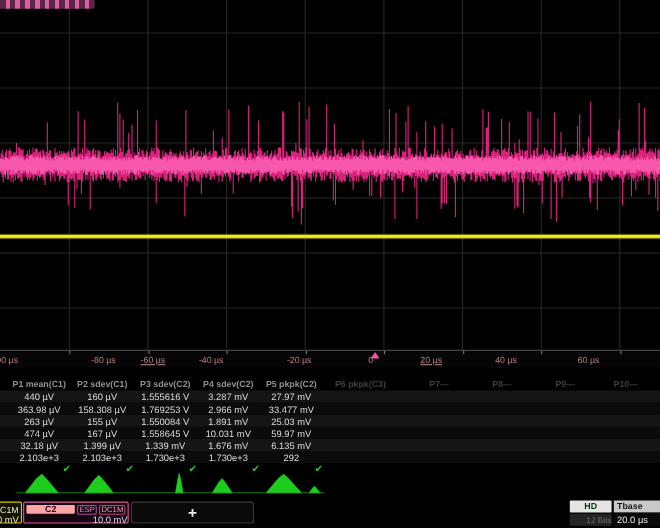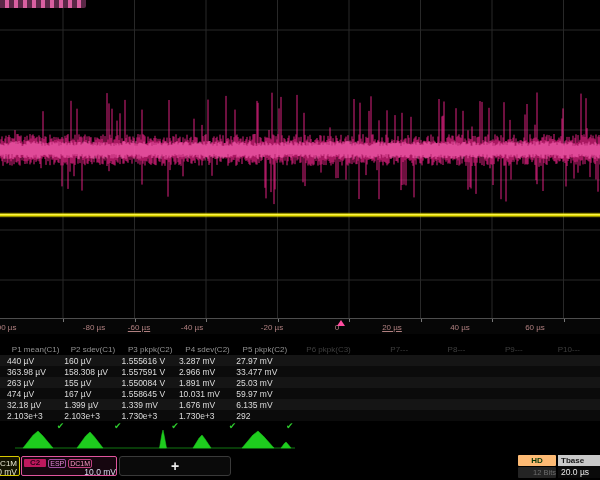--- a/index.html
+++ b/index.html
@@ -30,47 +30,47 @@
   }
   
   .measure-table{position:absolute;left:0;top:343px;width:632px;}
   .t-row{display:flex;padding-left:7px;}
   .t-row.hdr{height:12px;align-items:center;}
   .t-row.val{height:11px;align-items:center;}
   .t-row.chk{height:10px;align-items:center;}
   .t-row.bg-a{background:#151515;}
   .t-row.bg-b{background:#0b0b0b;}
   .cell{width:57.3px;flex:0 0 57.3px;overflow:hidden;white-space:nowrap;}
-  .cell.h{font-size:8px;color:#929292;text-align:center;}
+  .cell.h{font-size:8px;color:#929292;text-align:center;font-weight:bold;}
   .cell.h.dim{color:#3f3f3f;text-align:right;}
-  .cell.v{font-size:8.5px;color:#dcdcdc;text-align:left;}
+  .cell.v{font-size:8.5px;color:#dcdcdc;text-align:center;}
   .cell.c{font-size:9px;color:#2ecc2e;text-align:right;line-height:9px;}
   
   .histo{position:absolute;left:0;top:425px;width:600px;height:30px;}
   
   .bottom-bar{position:absolute;left:0;top:452px;width:600px;height:28px;background:#000;}
   .ch-box{position:absolute;top:4px;height:20px;box-sizing:border-box;border-radius:2px;}
   .c1-box{left:-62px;width:82px;border:1px solid #d8c800;background:#141400;}
   .c2-box{left:21px;width:96px;border:1px solid #e0559d;background:#16060f;}
   .ch-top{display:flex;align-items:center;height:10px;gap:2px;padding:1px 2px 0 2px;}
   .ch-bot{height:9px;font-size:8.5px;color:#d9dcef;text-align:right;line-height:9px;}
   .c1-box .ch-bot{color:#e4e4c8;padding-right:2px;}
   .c1-coupling{font-size:8px;color:#e8e8d0;margin-left:auto;}
-  .c2-tag{background:#be185d;color:#2a0216;font-weight:bold;font-size:8px;line-height:8px;padding:0 6px;border-radius:1px;}
+  .c2-tag{background:#fca5a5;color:#2a0216;font-weight:bold;font-size:8px;line-height:8px;padding:0 17px;border-radius:1px;}
   .mini-badge{font-size:7px;line-height:7px;padding:0 1px;border-radius:2px;}
   .esp{color:#e387d7;border:1px solid #a050a0;}
   .coupling{color:#ff9ac8;border:1px solid #c04080;}
   .add-box{
     position:absolute;left:119px;top:4px;width:112px;height:20px;box-sizing:border-box;
     border:1px solid #3a3a3a;border-radius:3px;background:#0a0a0a;
     display:flex;align-items:center;justify-content:center;
   }
   .add-plus{color:#ececec;font-size:14px;font-weight:bold;line-height:14px;margin-top:-1px;}
   .hd-badge{
-    position:absolute;left:518px;top:3px;width:38px;height:11px;background:#fdba74;border-radius:1px;
+    position:absolute;left:518px;top:3px;width:38px;height:11px;background:#e5e5e5;border-radius:1px;
     color:#073807;font-size:8px;font-weight:bold;text-align:center;line-height:11px;
   }
   .bits-badge{
     position:absolute;left:518px;top:15px;width:38px;height:11px;background:#242424;border-radius:1px;
     color:#6d6d6d;font-size:7.5px;text-align:right;line-height:11px;
   }
   .tbase-box{position:absolute;left:558px;top:3px;width:70px;height:23px;}
   .tbase-hdr{height:11px;background:#c9c9c9;color:#151515;font-size:8px;font-weight:bold;line-height:11px;padding-left:3px;}
   .tbase-val{height:12px;background:#0a0a0a;color:#e9e9e9;font-size:8.5px;line-height:12px;padding-left:3px;}
 </style>
@@ -124,41 +124,41 @@
         <div class="axis-tick" style="left: 492px;"></div>
         <div class="axis-tick" style="left: 563.5px;"></div>
       </div>
     <div class="trig-marker" id="trig-marker" style="left: 341px;"></div>
   </div>
 
   <div class="measure-table" id="measure-table">
       <div class="t-row hdr">
         <div class="cell h">P1 mean(C1)</div>
         <div class="cell h">P2 sdev(C1)</div>
-        <div class="cell h">P3 pkpk(C2)</div>
+        <div class="cell h">P3 sdev(C2)</div>
         <div class="cell h">P4 sdev(C2)</div>
         <div class="cell h">P5 pkpk(C2)</div>
         <div class="cell h dim">P6 pkpk(C3)</div>
         <div class="cell h dim">P7---</div>
         <div class="cell h dim">P8---</div>
         <div class="cell h dim">P9---</div>
         <div class="cell h dim">P10---</div>
         <div class="cell h dim">P11</div>
       </div>
       <div class="t-row val bg-a">
         <div class="cell v">440 µV</div>
         <div class="cell v">160 µV</div>
         <div class="cell v">1.555616 V</div>
         <div class="cell v">3.287 mV</div>
         <div class="cell v">27.97 mV</div>
       </div>
       <div class="t-row val bg-b">
         <div class="cell v">363.98 µV</div>
         <div class="cell v">158.308 µV</div>
-        <div class="cell v">1.557591 V</div>
+        <div class="cell v">1.769253 V</div>
         <div class="cell v">2.966 mV</div>
         <div class="cell v">33.477 mV</div>
       </div>
       <div class="t-row val bg-a">
         <div class="cell v">263 µV</div>
         <div class="cell v">155 µV</div>
         <div class="cell v">1.550084 V</div>
         <div class="cell v">1.891 mV</div>
         <div class="cell v">25.03 mV</div>
       </div>

